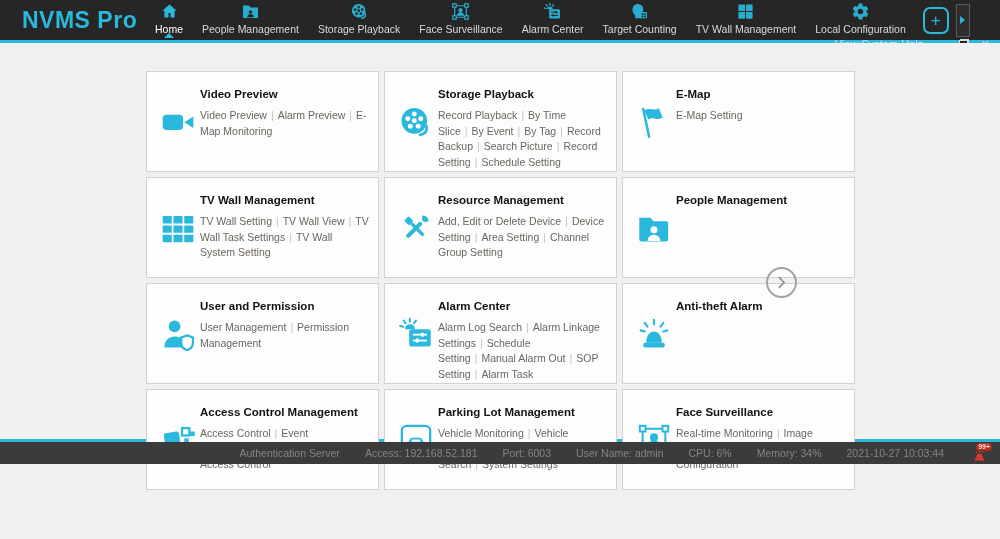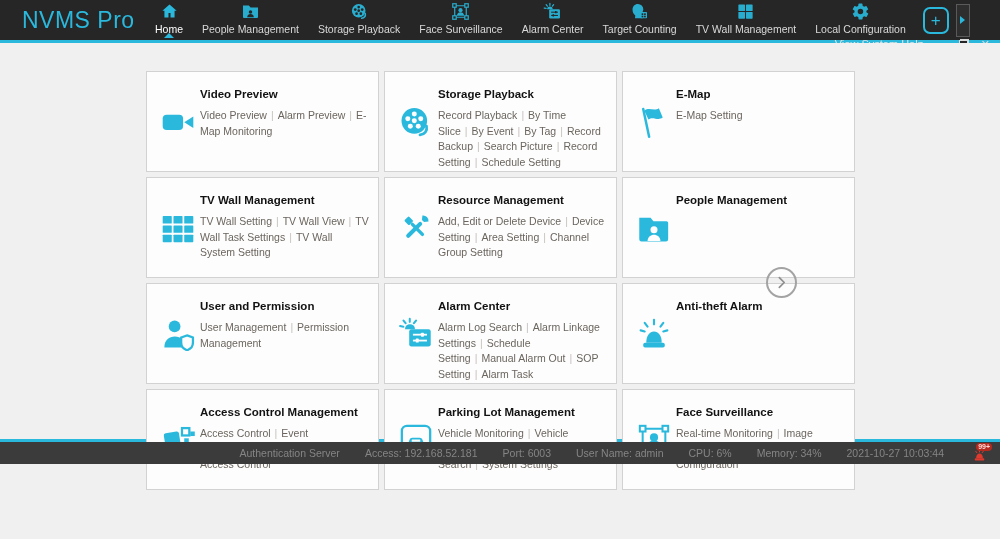--- a/index.html
+++ b/index.html
@@ -20,21 +20,21 @@
     display: flex;
     align-items: stretch;
   }
   .logo {
     width: 152px;
     display: flex;
     align-items: center;
     padding-left: 22px;
     color: var(--accent);
     font-size: 23px;
-    font-weight: normal;
+    font-weight: bold;
     letter-spacing: 0.5px;
   }
   .tabs { display: flex; align-items: center; gap: 13px; padding-bottom: 3px; }
   .tab {
     position: relative;
     display: flex;
     flex-direction: column;
     align-items: center;
     gap: 2px;
     padding: 0 3px;

